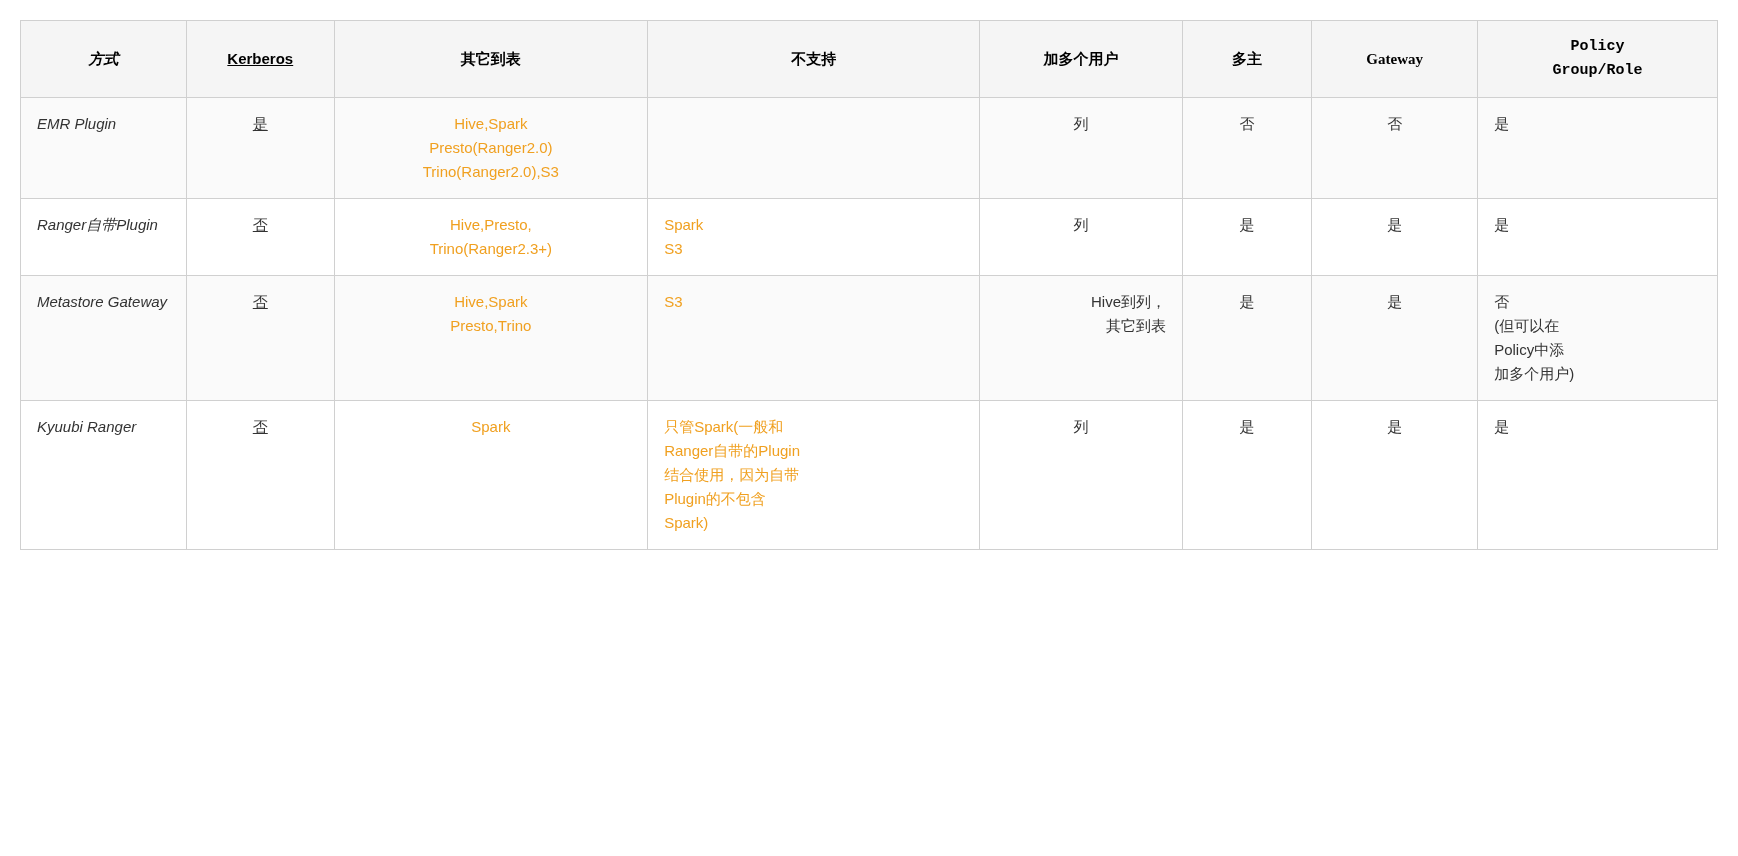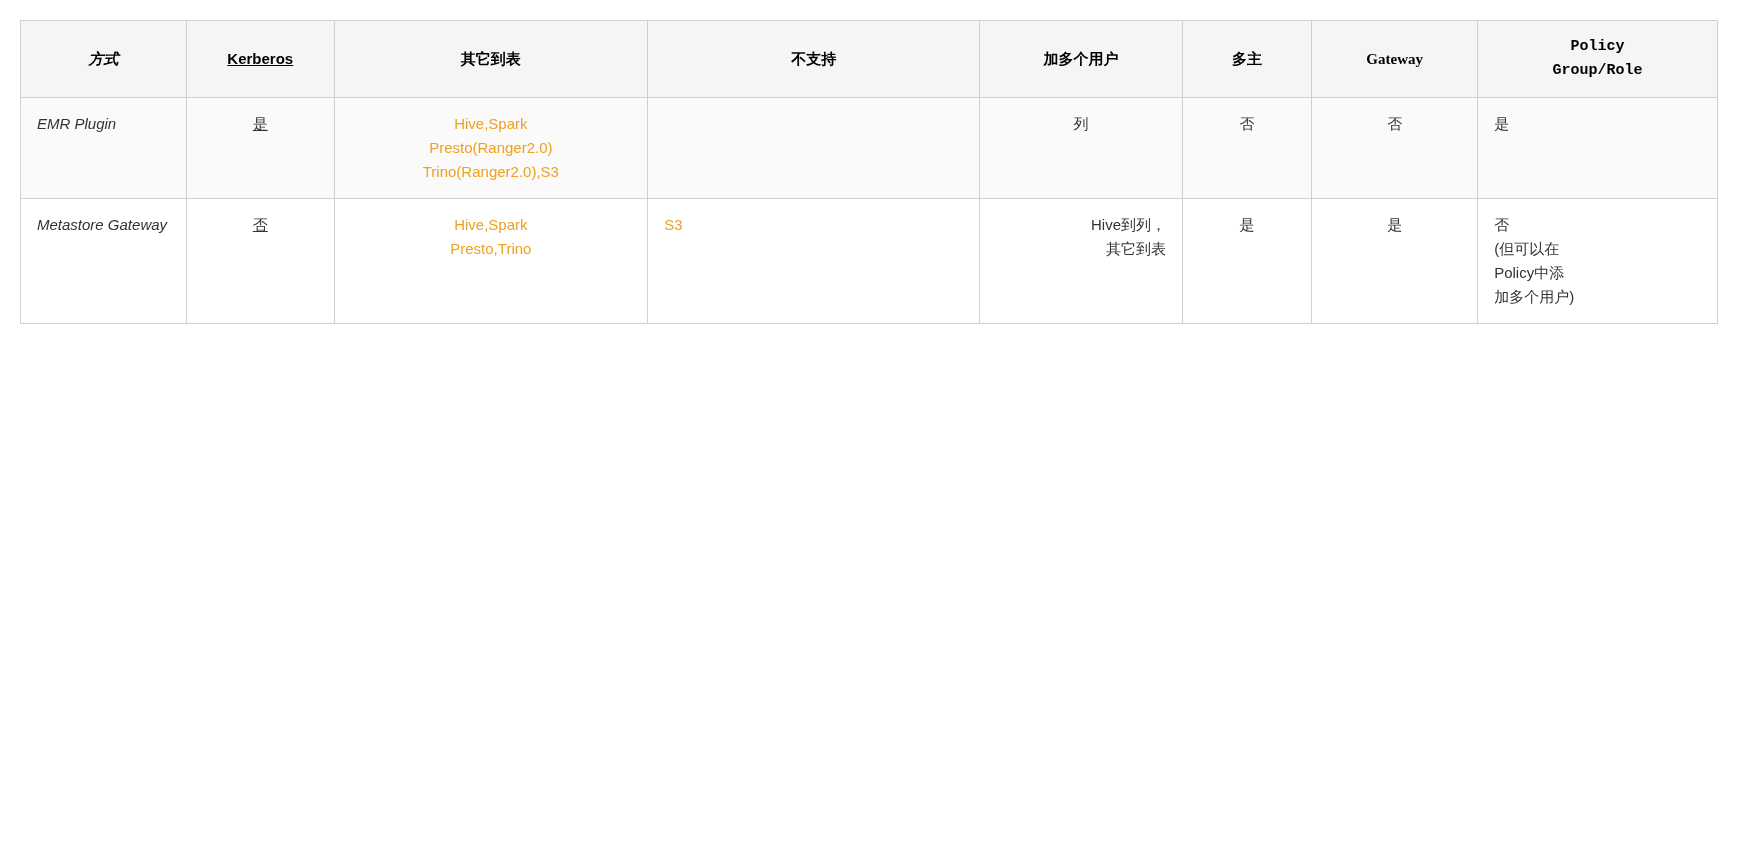--- a/index.html
+++ b/index.html
@@ -85,30 +85,58 @@
       <td class="col-guankong">
         <span class="orange-text">Hive,Spark<br>Presto(Ranger2.0)<br>Trino(Ranger2.0),S3</span>
       </td>
       <td class="col-buzhichi"></td>
       <td class="col-guankong-lidu" style="text-align:center;">列</td>
       <td class="col-duozhu" style="text-align:center;">否</td>
       <td class="col-gateway" style="text-align:center;">否</td>
       <td class="col-policy">是</td>
     </tr>
 
+    <tr>
+      <td class="col-fangshi">Ranger自带Plugin</td>
+      <td class="col-kerberos" style="text-align:center;">否</td>
+      <td class="col-guankong">
+        <span class="orange-text">Hive,Presto,<br>Trino(Ranger2.3+)</span>
+      </td>
+      <td class="col-buzhichi">
+        <span class="orange-text">Spark<br>S3</span>
+      </td>
+      <td class="col-guankong-lidu" style="text-align:center;">列</td>
+      <td class="col-duozhu" style="text-align:center;">是</td>
+      <td class="col-gateway" style="text-align:center;">是</td>
+      <td class="col-policy">是</td>
+    </tr>
 
     <tr>
       <td class="col-fangshi">Metastore Gateway</td>
       <td class="col-kerberos" style="text-align:center;">否</td>
       <td class="col-guankong">
         <span class="orange-text">Hive,Spark<br>Presto,Trino</span>
       </td>
       <td class="col-buzhichi">
         <span class="orange-text">S3</span>
       </td>
       <td class="col-guankong-lidu">Hive到列，<br>其它到表</td>
       <td class="col-duozhu" style="text-align:center;">是</td>
       <td class="col-gateway" style="text-align:center;">是</td>
       <td class="col-policy">否<br>(但可以在<br>Policy中添<br>加多个用户)</td>
     </tr>
 
+    <tr>
+      <td class="col-fangshi">Kyuubi Ranger</td>
+      <td class="col-kerberos" style="text-align:center;">否</td>
+      <td class="col-guankong">
+        <span class="orange-text">Spark</span>
+      </td>
+      <td class="col-buzhichi">
+        <span class="orange-text">只管Spark(一般和<br>Ranger自带的Plugin<br>结合使用，因为自带<br>Plugin的不包含<br>Spark)</span>
+      </td>
+      <td class="col-guankong-lidu" style="text-align:center;">列</td>
+      <td class="col-duozhu" style="text-align:center;">是</td>
+      <td class="col-gateway" style="text-align:center;">是</td>
+      <td class="col-policy">是</td>
+    </tr>
   </tbody>
 </table>
 
 </body></html>

